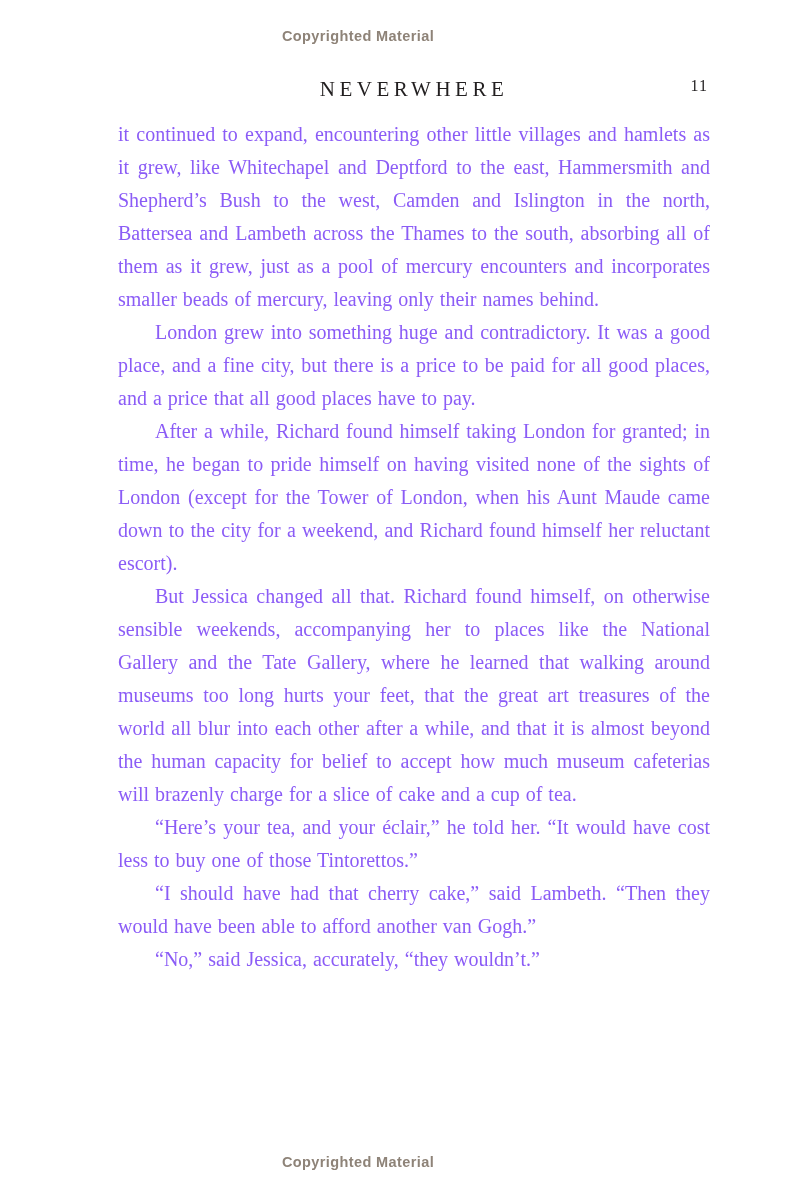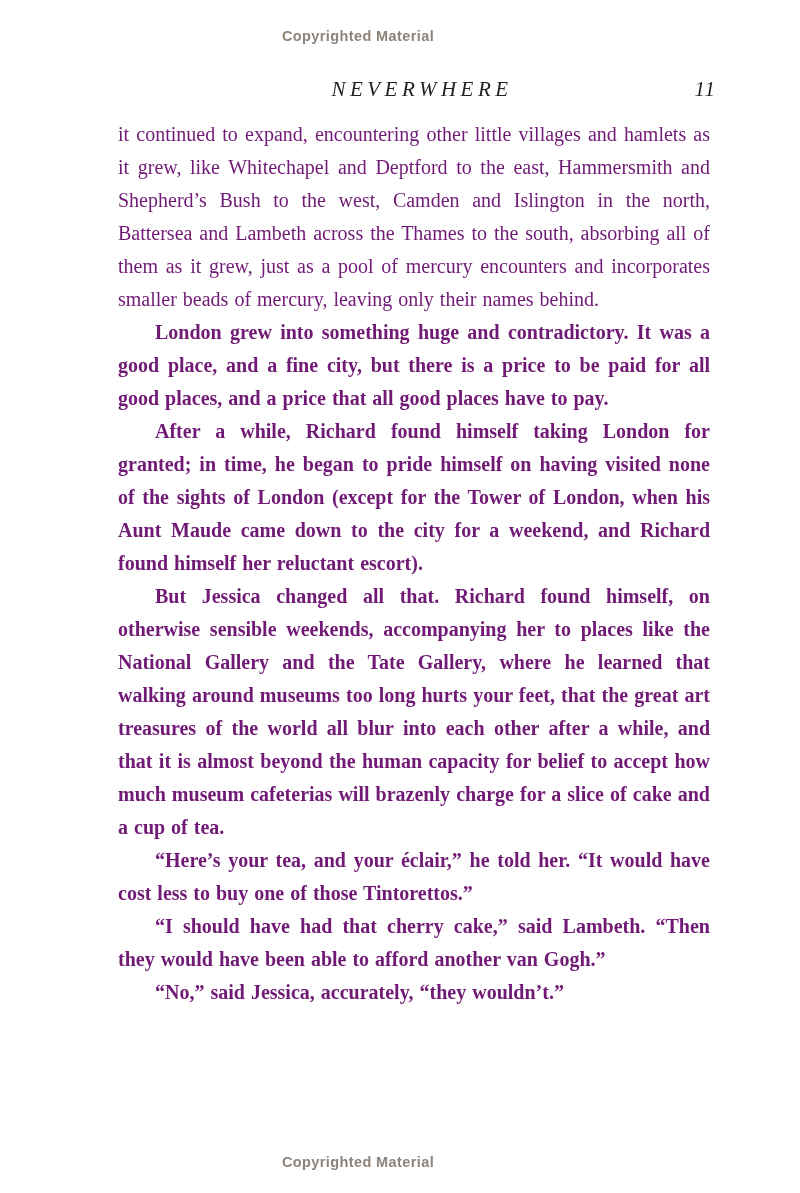--- a/index.html
+++ b/index.html
@@ -24,61 +24,60 @@
       letter-spacing: 0.4px;
       color: #8e8378;
       text-align: center;
     }
     .copyright--top { position: absolute; top: 28px; left: 0; width: 100%; }
     .copyright--bottom { position: absolute; bottom: 23px; left: 0; width: 100%; }
 
     .header {
       position: absolute;
       top: 77px;
-      left: 126px;
+      left: 118px;
       width: 592px;
       height: 26px;
       color: #221f20;
-      font-style: italic;
     }
     .title {
       position: absolute;
       left: 0;
       top: 0;
       width: 100%;
       text-align: center;
       font-size: 21px;
       letter-spacing: 4.5px;
       font-weight: 400;
     }
     .page-number {
       position: absolute;
       right: 2px;
       top: 0;
-      font-size: 21px;
+      font-size: 16px;
       letter-spacing: 1px;
     }
 
     .body-text {
       position: absolute;
       top: 118px;
       left: 118px;
       width: 592px;
-      color: #701a75;
+      color: #8b5cf6;
     }
     .para {
       margin: 0;
       font-size: 20px;
       line-height: 33px;
       text-align: justify;
       word-spacing: 1px;
       hyphens: auto;
       -webkit-hyphens: auto;
     }
-    .para.indent { text-indent: 37px; font-weight: bold; }
+    .para.indent { text-indent: 37px; }
   </style>
 </head>
 <body>
 
 <div class="page">
 
   <div class="copyright copyright--top">Copyrighted Material</div>
 
   <div class="header">
     <div class="title">NEVERWHERE</div>

